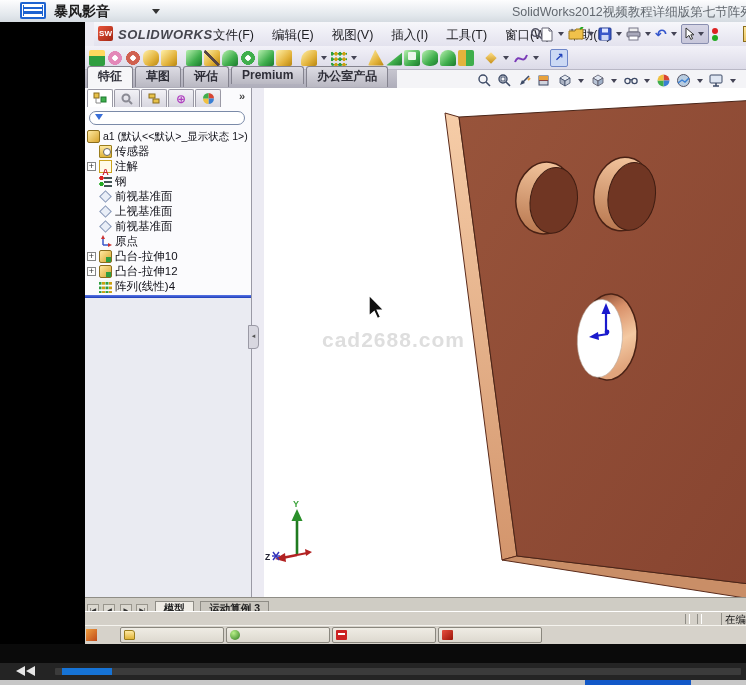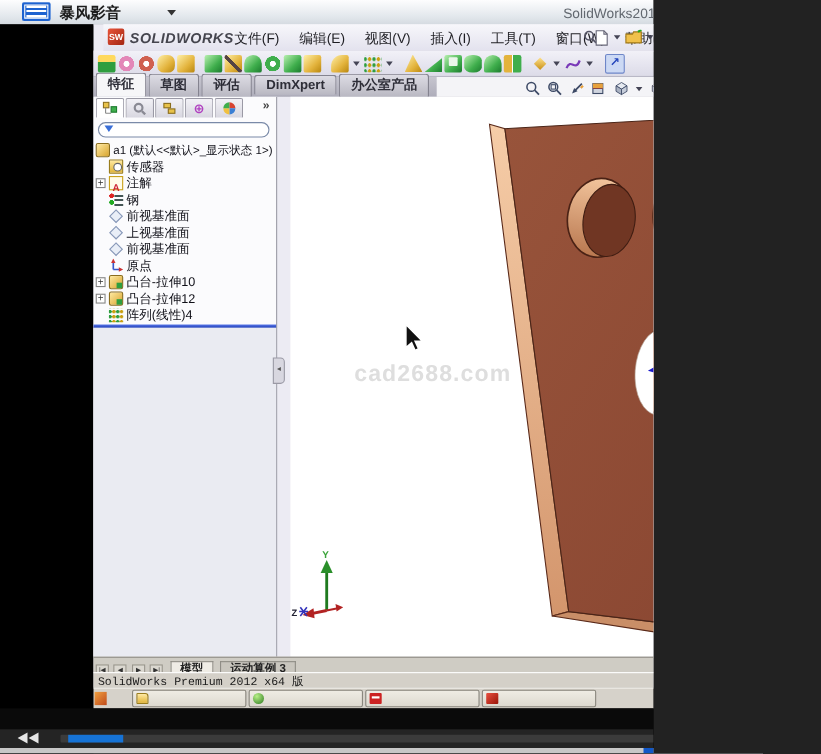--- a/index.html
+++ b/index.html
@@ -1,16 +1,16 @@
 <!DOCTYPE html>
 <html><head>
 <meta charset="utf-8">
 <style>
   html,body{margin:0;padding:0;background:#222;}
-  #screen{position:relative;width:594px;height:685px;overflow:hidden;
+  #screen{position:relative;width:746px;height:685px;overflow:hidden;
     font-family:"Liberation Sans","DejaVu Sans",sans-serif;background:#000;}
   
   .titlebar{position:absolute;left:0;top:0;width:746px;height:22px;
     background:linear-gradient(#fdfdfe,#e2e7ec 70%,#d5dbe1);border-bottom:1px solid #b9bfc6;}
   .bf-icon{position:absolute;left:20px;top:2px;width:26px;height:17px;background:#1e63d0;border-radius:2px;
     box-shadow:inset 0 0 0 2px #1e63d0, inset 0 0 0 3px #fff;}
   .bf-icon:after{content:"";position:absolute;left:4px;top:3px;width:18px;height:11px;
     background:linear-gradient(#fff 0 2px,transparent 2px 4px,#fff 4px 6px,transparent 6px 9px,#fff 9px 11px);}
   .bf-name{position:absolute;left:54px;top:3px;font-size:14px;font-weight:bold;color:#1c1c1c;}
   .bf-caret{position:absolute;left:152px;top:9px;width:0;height:0;
@@ -64,21 +64,21 @@
   .fdiam{background:none;}
   .fdiam:after{content:"";position:absolute;left:4px;top:4px;width:8px;height:8px;
     background:linear-gradient(135deg,#ffe08a,#c89016);transform:rotate(45deg);}
   .fpressed{background:#ccd9f4;border:1px solid #6e86c8;color:#2244bb;font-size:11px;line-height:14px;
     text-align:center;font-weight:bold;}
   .fsp{width:5px;flex:0 0 auto;}
   
   .tabrow{position:absolute;left:0;top:48px;width:661px;height:18px;
     background:linear-gradient(#c6c5cf,#aeadba);}
   .tabrow .white{position:absolute;left:312px;top:0;right:0;height:18px;background:#f4f4f7;}
-  .ctabs{position:absolute;left:2px;bottom:0;display:flex;align-items:center;}
+  .ctabs{position:absolute;left:2px;bottom:0;display:flex;align-items:flex-start;}
   .ctab{font-size:12px;font-weight:bold;color:#2e2e38;padding:1px 10px 2px;margin-right:2px;
     background:linear-gradient(#dddce4,#b9b8c2);border:1px solid #84838f;border-bottom:none;
     border-radius:3px 3px 0 0;}
   .ctab.active{background:#f6f6f8;padding-bottom:3px;}
   .headsup{position:absolute;left:391px;top:2px;display:flex;align-items:center;gap:3px;}
   .hic{width:17px;height:17px;display:flex;align-items:center;justify-content:center;}
   
   .panel{position:absolute;left:0;top:66px;width:167px;height:509px;background:#fbfbfd;
     border-right:1px solid #9a99a5;box-sizing:border-box;}
   .ptabs{position:absolute;left:2px;top:1px;height:19px;display:flex;gap:1px;}
@@ -285,21 +285,21 @@
       <span class="fsp"></span>
       <span class="fic fpressed">↗</span>
     </div>
 
     <div class="tabrow">
       <div class="white"></div>
       <div class="ctabs">
         <span class="ctab active">特征</span>
         <span class="ctab">草图</span>
         <span class="ctab">评估</span>
-        <span class="ctab">DimXpert</span>
+        <span class="ctab">Premium</span>
         <span class="ctab">办公室产品</span>
       </div>
       <div class="headsup">
         <span class="hic">
             <svg width="15" height="15">
               <circle cx="6" cy="6" r="4" fill="none" stroke="#3d4a66" stroke-width="1.4"></circle>
               <line x1="9" y1="9" x2="13" y2="13" stroke="#3d4a66" stroke-width="1.6"></line>
             </svg>
           </span>
         <span class="hic">
@@ -553,21 +553,20 @@
     <div class="sesrow">
       <span class="navbtn" style="margin-left:2px">|◀</span>
       <span class="navbtn">◀</span>
       <span class="navbtn">▶</span>
       <span class="navbtn">▶|</span>
       <span class="sestab active">模型</span>
       <span class="sestab">运动算例 3</span>
     </div>
 
     <div class="statusbar">
-      <span class="st-left">SolidWorks Premium 2012 x64 版</span>
       <span class="st-sep" style="left:600px"></span>
       <span class="st-sep" style="left:612px"></span>
       <span class="st-right">在编辑</span>
     </div>
   </div>
 
   <div class="taskbar">
     <span class="tkpartial"></span>
     <span class="tkbtn" style="left:35px">
         <span class="tkico tk-folder"></span>

